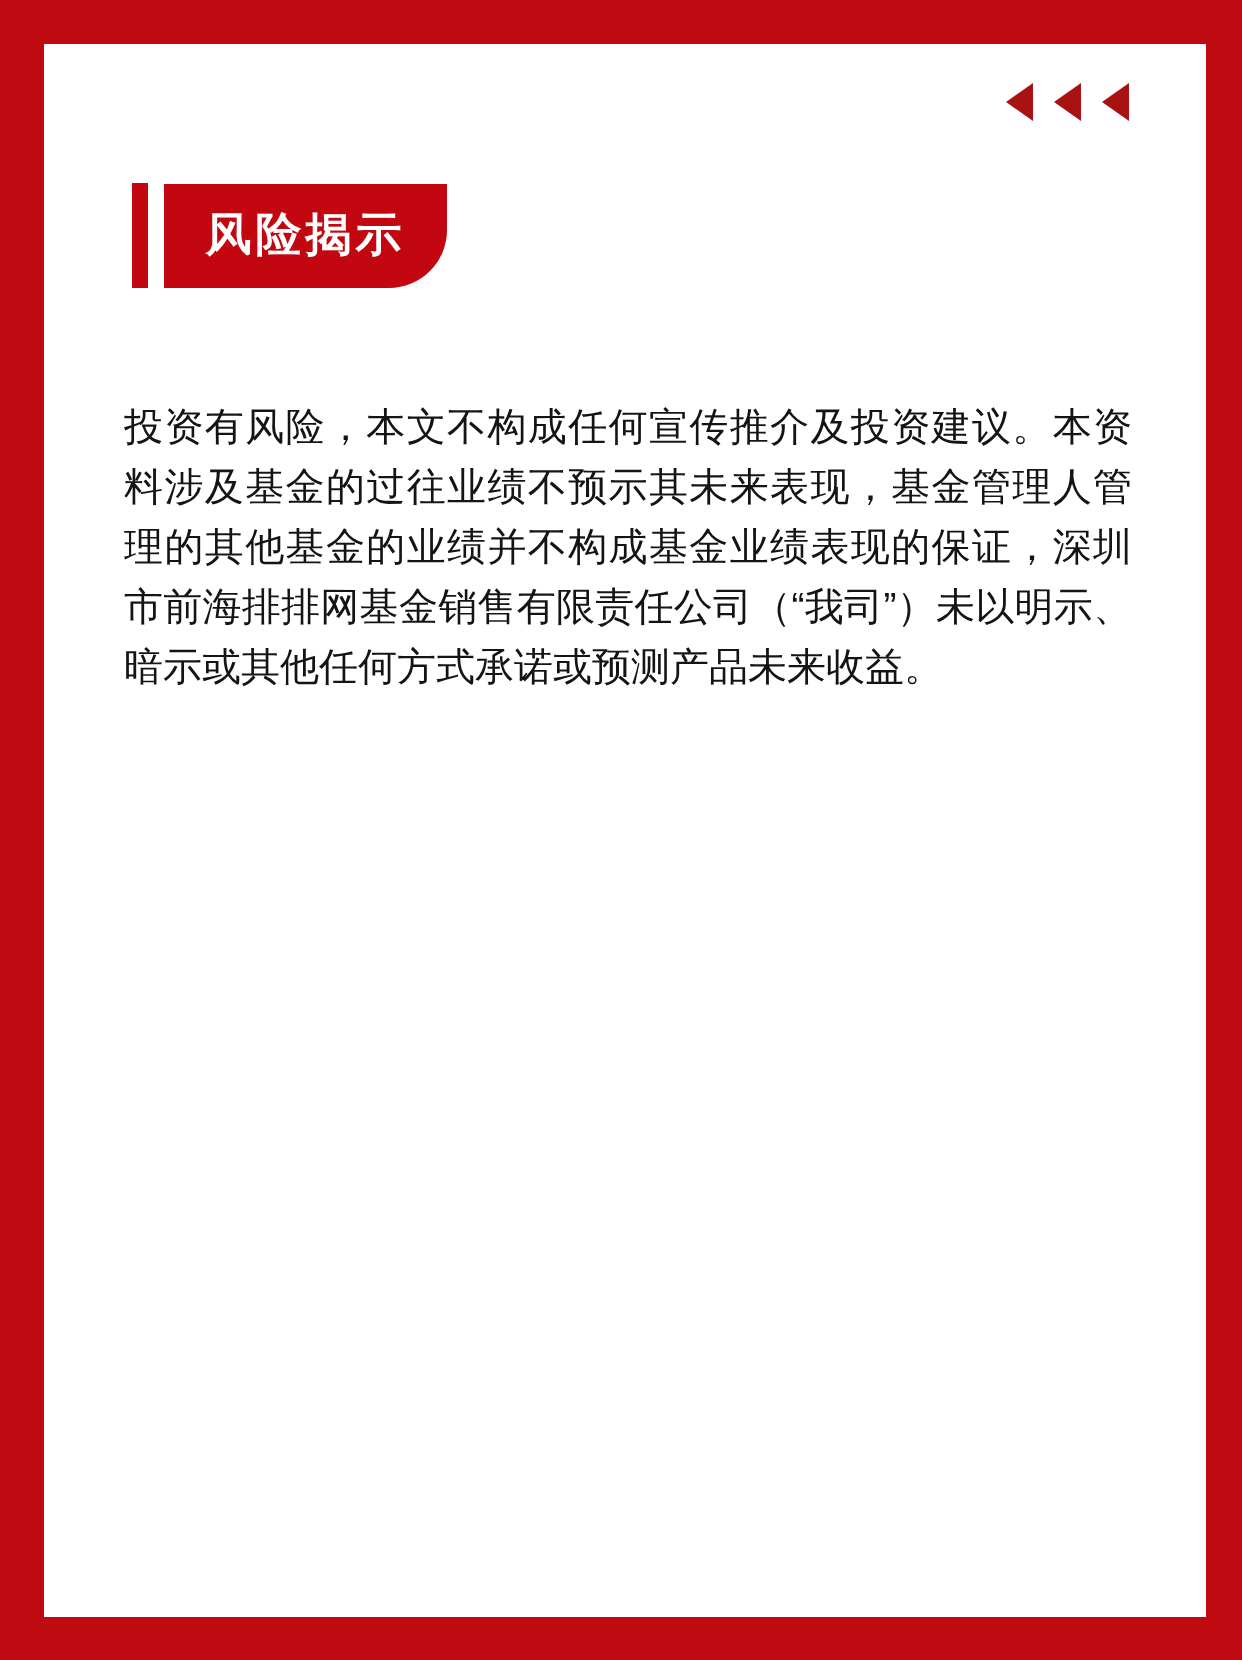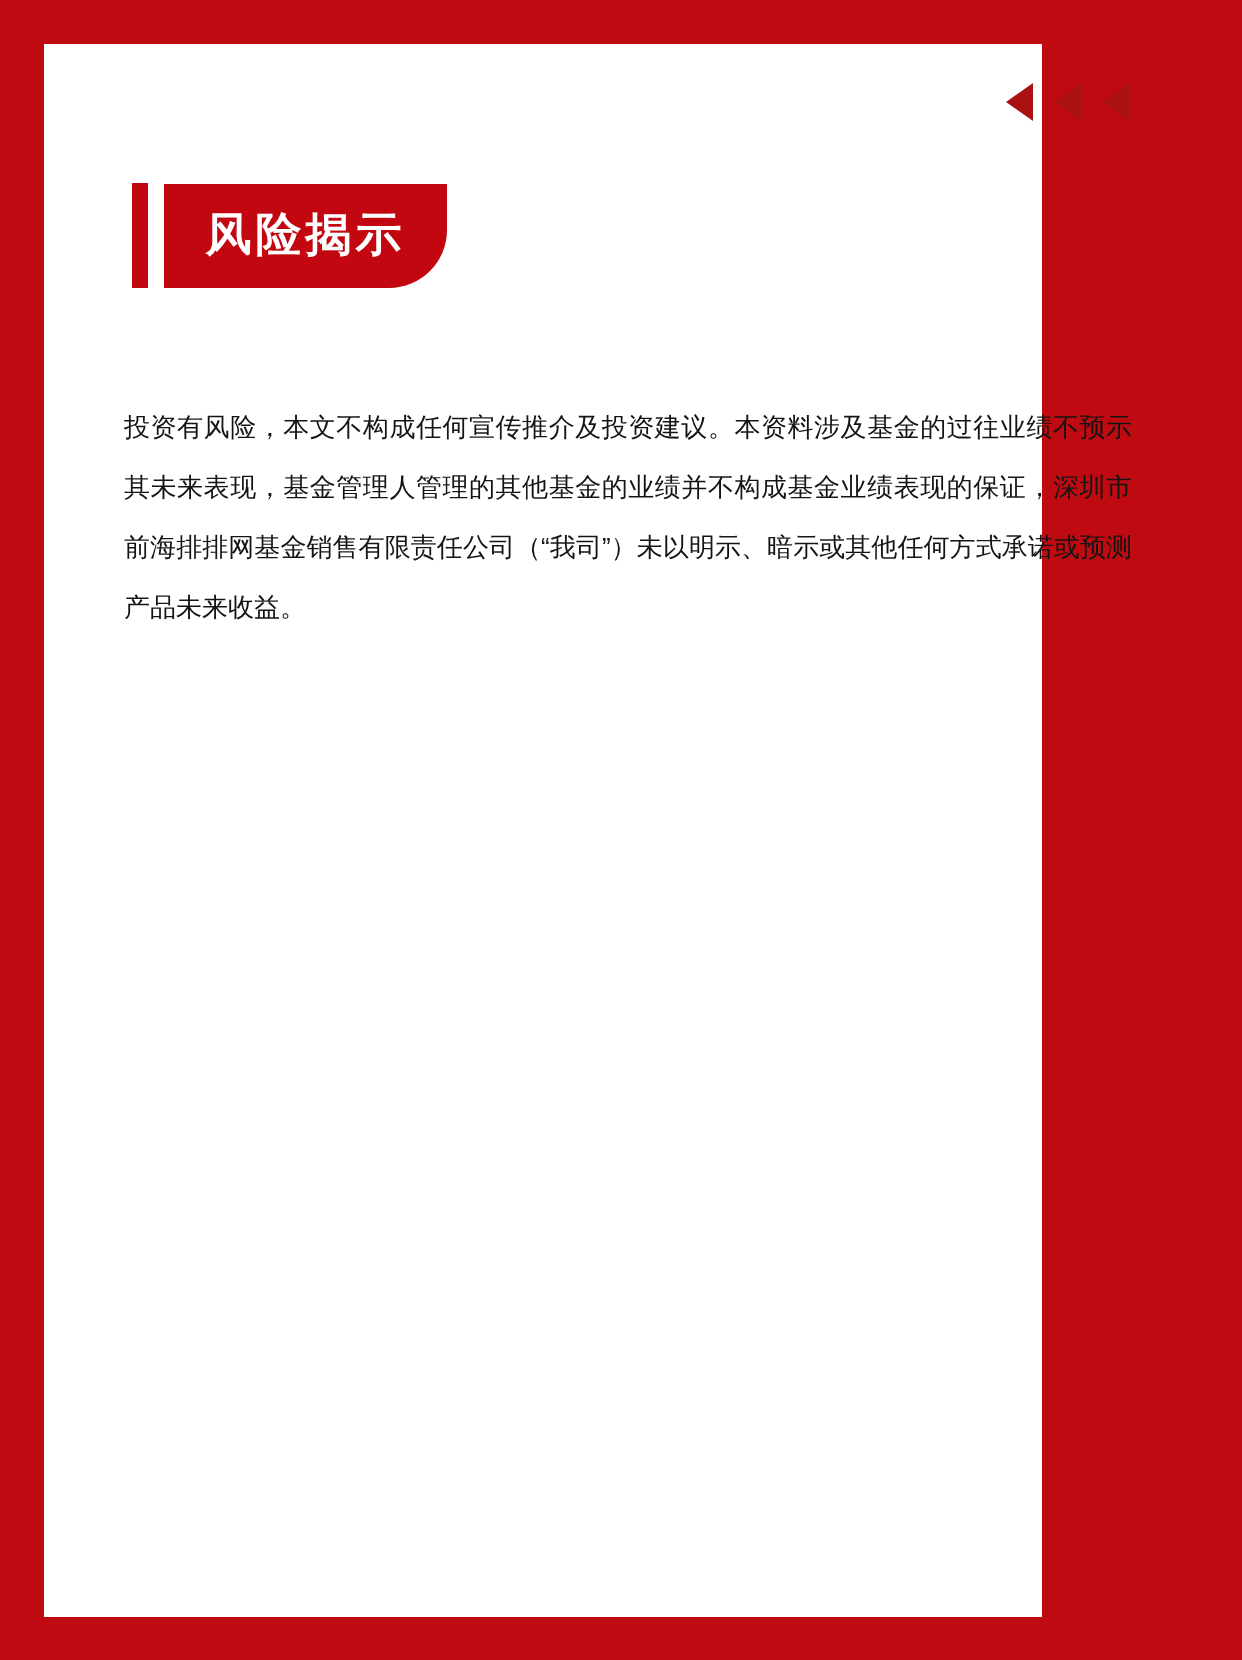--- a/index.html
+++ b/index.html
@@ -20,21 +20,21 @@
     position: relative;
     width: 1242px;
     height: 1660px;
     background: var(--frame-red);
     overflow: hidden;
   }
   .card {
     position: absolute;
     left: 44px;
     top: 44px;
-    width: 998px;
+    width: 1162px;
     height: 1573px;
     background: var(--card-white);
   }
   .triangles {
     position: absolute;
     top: 39px;
     left: 962px;
     display: flex;
     gap: 21px;
   }
@@ -71,21 +71,21 @@
     font-weight: bold;
     letter-spacing: 4px;
     line-height: 1;
     padding-bottom: 4px;
   }
   .body-text {
     position: absolute;
     left: 80px;
     top: 353px;
     width: 1008px;
-    font-size: 26px;
+    font-size: 39px;
     line-height: 60px;
     color: var(--text-black);
     text-align: justify;
     text-justify: inter-ideograph;
   }
   .body-text p { margin: 0; }
   .body-text p.para-2 {
     margin-top: 57px;
     text-indent: 12px;
   }

